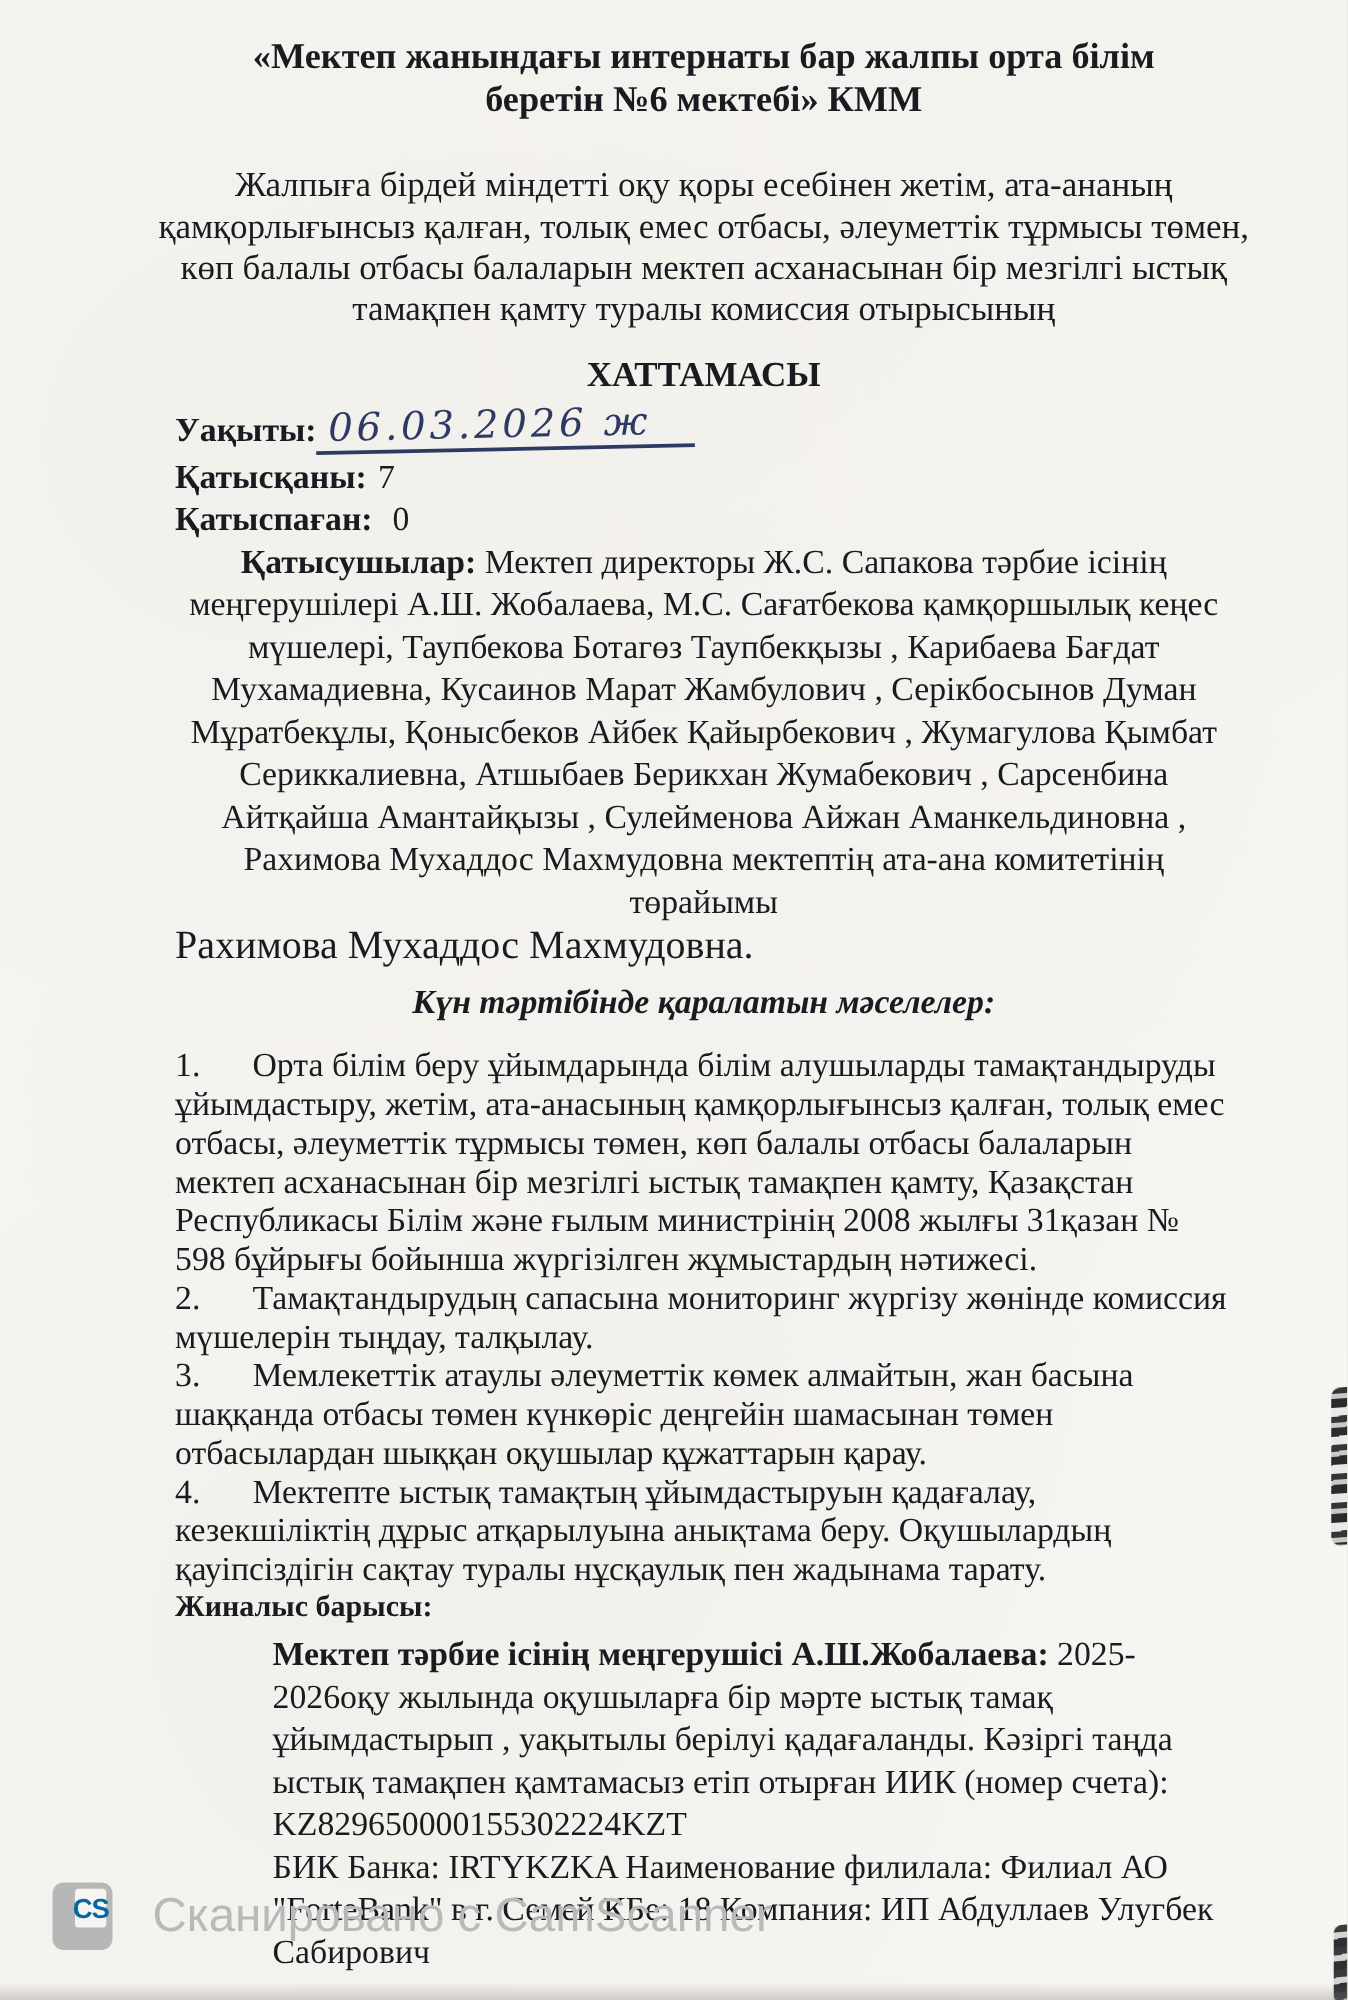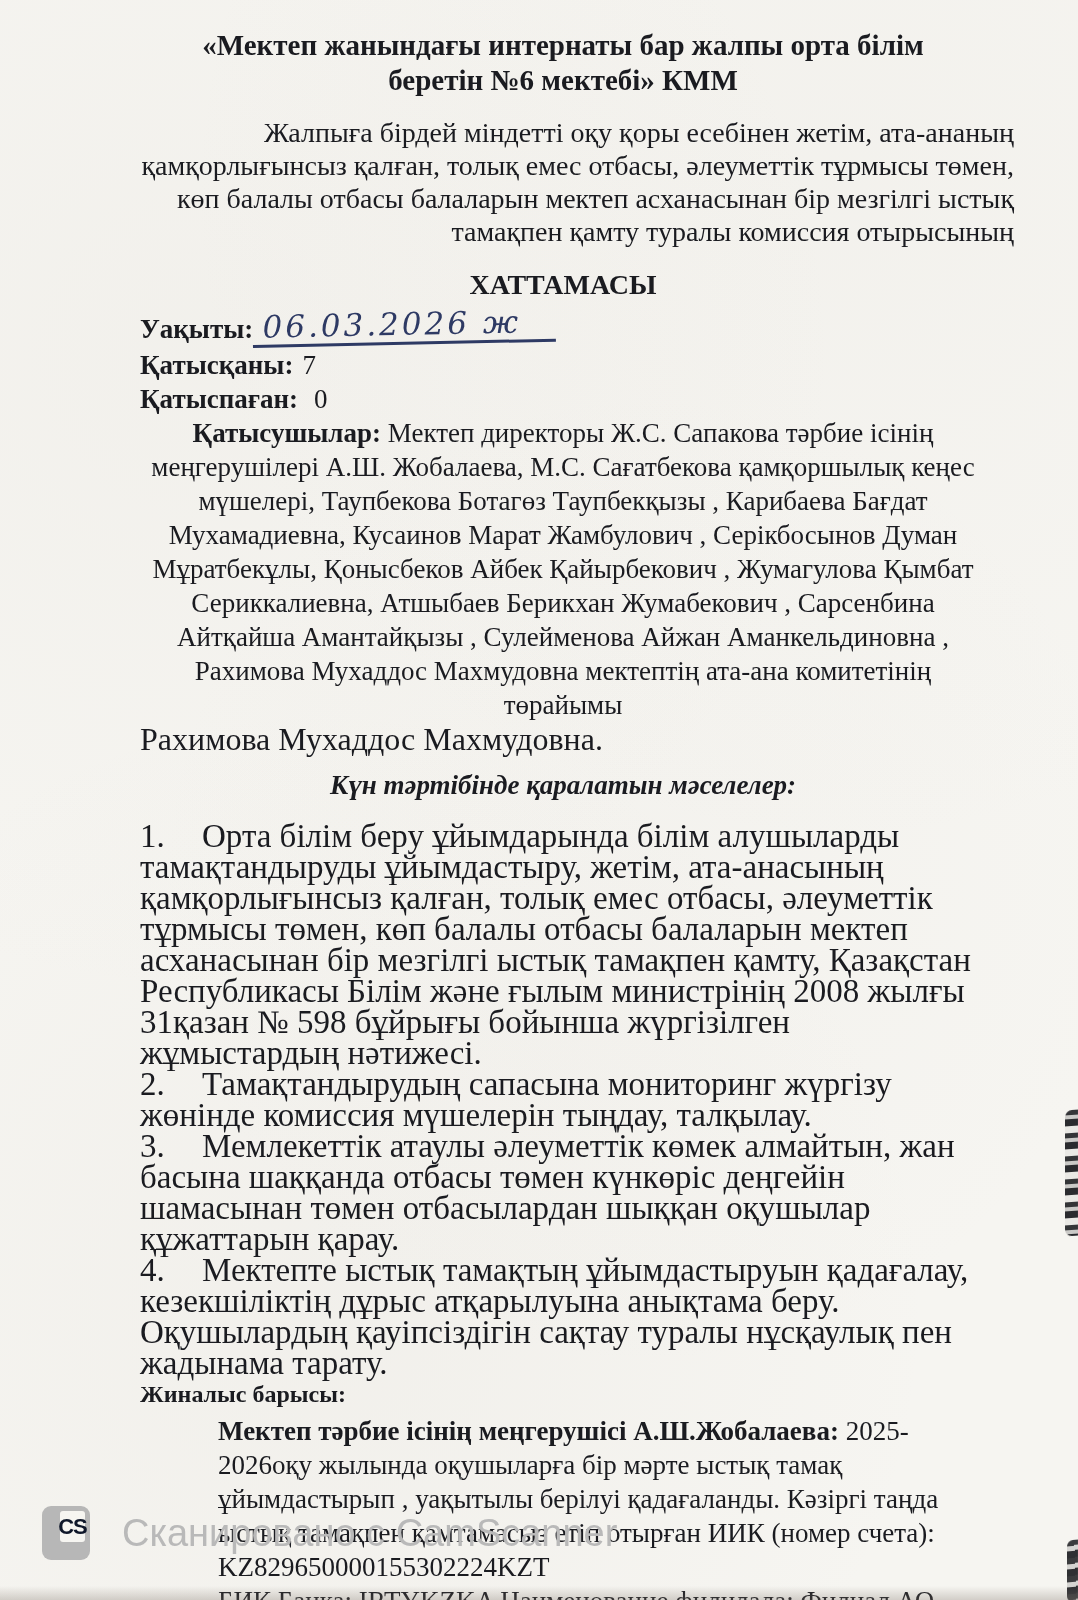--- a/index.html
+++ b/index.html
@@ -21,22 +21,22 @@
       radial-gradient(circle at 60% 55%, rgba(210,204,196,0.07), transparent 45%),
       radial-gradient(circle at 30% 82%, rgba(200,192,182,0.10), transparent 40%);
   }
   .content{position:absolute;left:140px;top:28px;width:846px;}
 
   .org-title{
     margin:0 auto;width:800px;
     text-align:center;font-weight:bold;font-size:29px;line-height:35px;
   }
   .subject{
-    margin:18px 0 0 -28px;width:902px;
-    text-align:right;font-size:28px;line-height:33px;font-weight:normal;
+    margin:34px 0 0 -28px;width:902px;
+    text-align:center;font-size:28px;line-height:33px;font-weight:normal;
   }
   .protocol-heading{
     margin:22px 0 0 0;
     text-align:center;font-weight:bold;font-size:28px;line-height:30px;
   }
   .meta{margin-top:10px;font-size:27px;line-height:34px;}
   .meta p{margin:0;}
   .b{font-weight:bold;}
   .val{margin-left:9px;}
   .val-absent{margin-left:16px;}
@@ -52,42 +52,42 @@
     transform:rotate(-1.2deg);
     transform-origin:left bottom;
   }
   .participants{margin:0;font-size:27px;line-height:34px;text-align:center;}
   .participants-tail{margin:0;font-size:32px;line-height:34px;}
 
   .agenda-heading{
     margin:14px 0 20px 0;
     text-align:center;font-weight:bold;font-size:27px;line-height:31px;font-style:italic;
   }
-  .agenda p{margin:0;font-size:33px;line-height:31px;}
+  .agenda p{margin:0;font-size:27px;line-height:31px;}
   .num{display:inline-block;width:62px;}
 
   .proceedings-label{margin:0;font-weight:bold;font-size:24px;line-height:31px;}
 
   .speech{margin:4px 0 0 78px;font-size:27px;line-height:34px;}
   .speech p{margin:0;}
 
   .scan-footer{
     position:absolute;left:42px;top:1506px;
     display:flex;align-items:center;
   }
   .cs-badge{
     position:relative;width:48px;height:54px;
     background:#b7b7b7;border-radius:9px;flex:0 0 auto;
   }
   .cs-badge .win{
     position:absolute;left:18px;right:5px;top:5px;height:31px;
     background:#f6f5f1;border-radius:3px;
     display:flex;align-items:center;justify-content:center;
     font-family:"Liberation Sans", sans-serif;
-    font-weight:bold;font-size:22px;color:#0f172a;letter-spacing:-1px;
+    font-weight:bold;font-size:22px;color:#0369a1;letter-spacing:-1px;
   }
   .scan-text{
     margin-left:32px;
     font-family:"Liberation Sans", sans-serif;
     font-size:38px;color:#b9b9b9;white-space:nowrap;
   }
 
   
   .streak{position:absolute;right:0;filter:blur(0.6px);pointer-events:none;}
   .streak-a{

